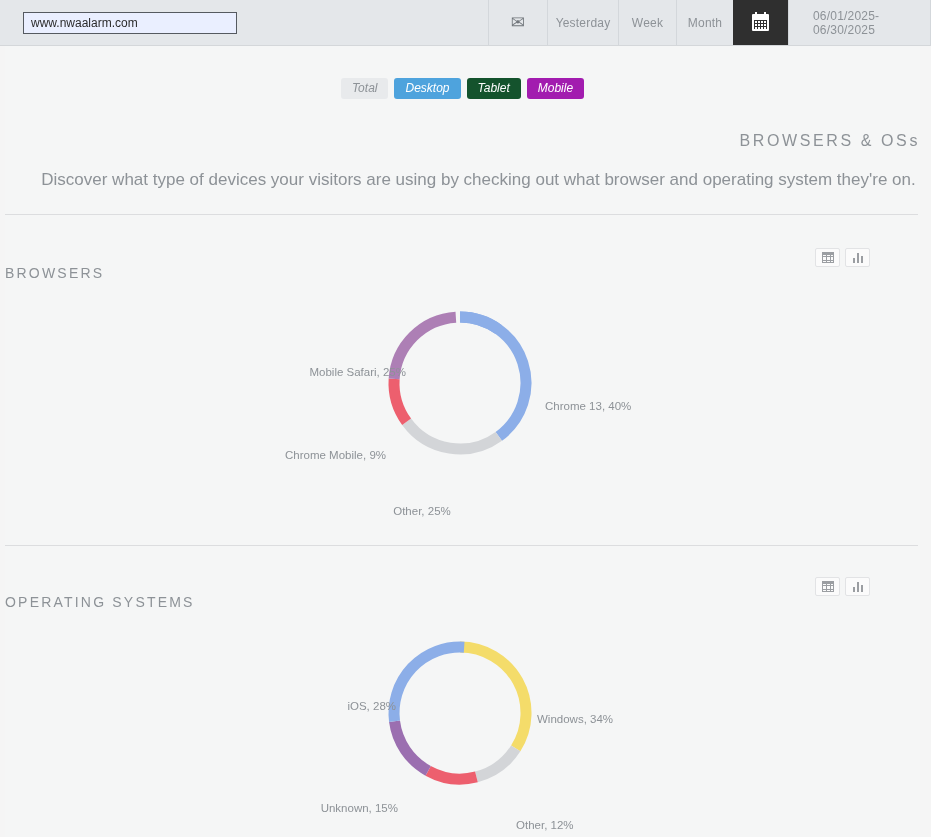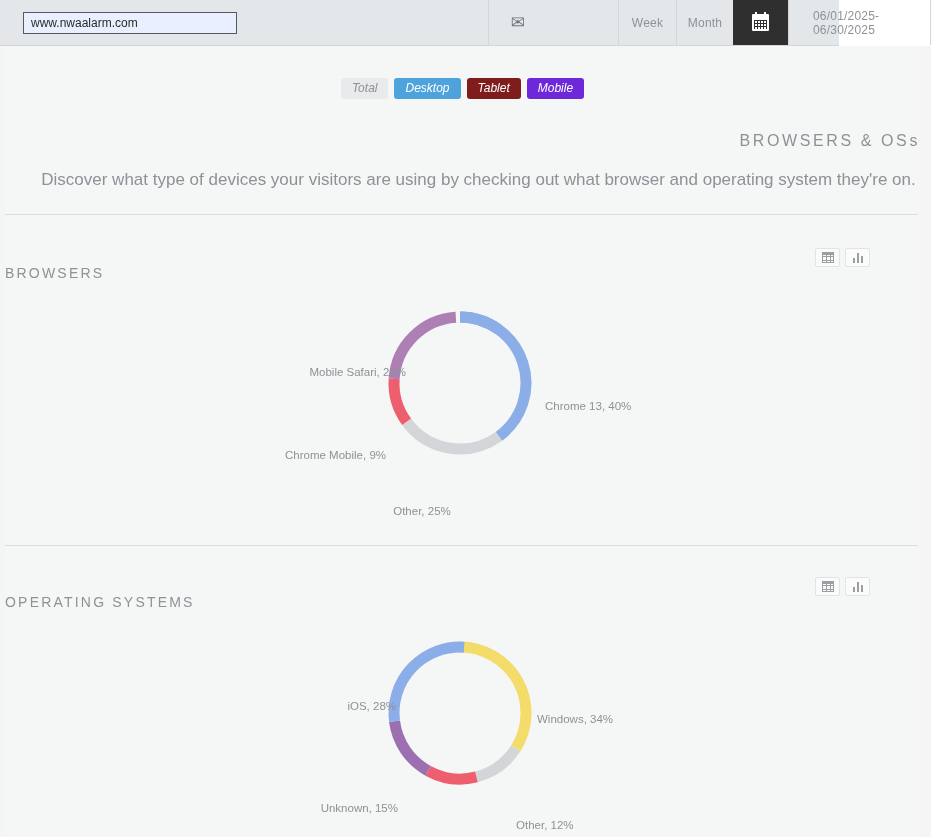--- a/index.html
+++ b/index.html
@@ -14,21 +14,21 @@
     font-family: "Liberation Sans", sans-serif;
     color: #8a8a8a;
     overflow: hidden;
   }
 
   
   .topbar {
     position: absolute;
     left: 0;
     top: 0;
-    width: 839px;
+    width: 931px;
     height: 46px;
     background: #e4e7ea;
     box-sizing: border-box;
     border-bottom: 1px solid #d4d7da;
   }
   .url-box {
     position: absolute;
     left: 23px;
     top: 12px;
     width: 214px;
@@ -137,22 +137,22 @@
     padding: 0 11px;
     border-radius: 3px;
     font-size: 12px;
     color: #ffffff;
     white-space: nowrap;
     cursor: pointer;
     user-select: none;
   }
   .tab.total   { background: #e8eaec; color: #8d9297; }
   .tab.desktop { background: #4ea3dd; }
-  .tab.tablet  { background: #7f1d1d; }
-  .tab.mobile  { background: #6d28d9; }
+  .tab.tablet  { background: #14532d; }
+  .tab.mobile  { background: #a21caf; }
 
   
   .page-title {
     position: absolute;
     left: 0;
     top: 86px;
     width: 915px;
     text-align: right;
     font-size: 16px;
     letter-spacing: 2.6px;
@@ -247,20 +247,23 @@
 <body>
 
 <div class="topbar">
 
   <input class="url-box" type="text" value="www.nwaalarm.com" style="">
 
   <div class="hdr-seg seg-mail">
     <span class="mail-glyph">✉</span>
   </div>
 
+  <div class="hdr-seg seg-yest">
+    <span>Yesterday</span>
+  </div>
 
   <div class="hdr-seg seg-week">
     <span>Week</span>
   </div>
 
   <div class="hdr-seg seg-month">
     <span>Month</span>
   </div>
 
   <div class="hdr-seg seg-cal">

